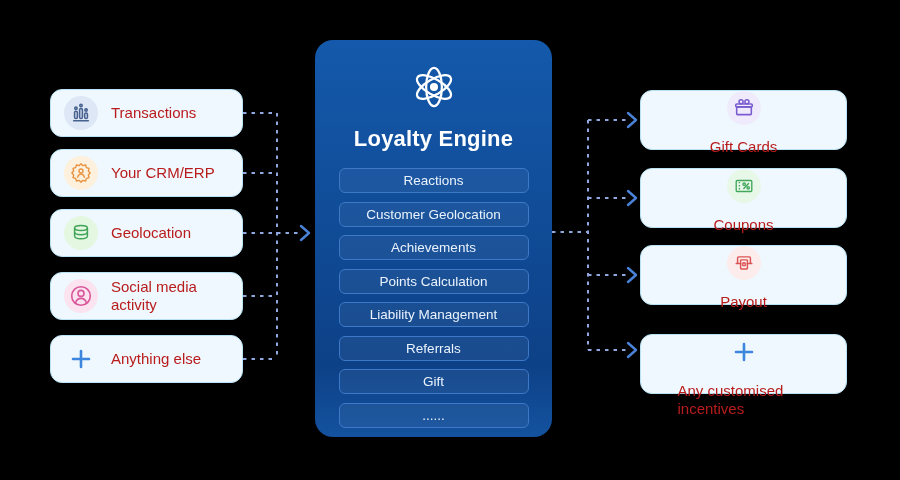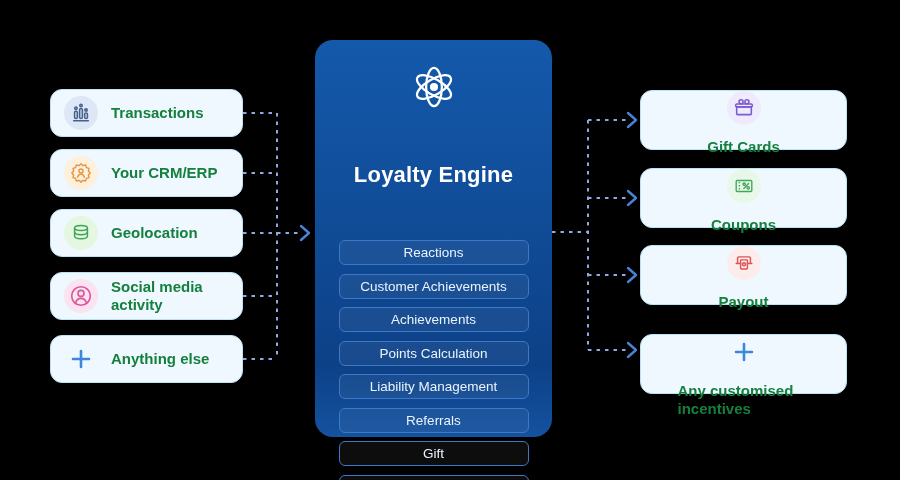--- a/index.html
+++ b/index.html
@@ -11,28 +11,28 @@
   .card{position:absolute;display:flex;align-items:center;gap:13px;
         background:#eef8fe;border:1.5px solid #b9e2f4;border-radius:12px;
         padding:0 13px;box-sizing:border-box;}
   .card.left{left:50px;width:193px;height:48px;}
   .card.right{left:640px;width:207px;height:60px;flex-direction:column;}
   .circ{width:34px;height:34px;border-radius:50%;display:flex;align-items:center;
         justify-content:center;flex:0 0 auto;}
   .c-lav{background:#dde7f6}.c-org{background:#fdf0dc}.c-grn{background:#e4f7e0}
   .c-pnk{background:#fbe3ef}.c-pur{background:#f0ebfc}.c-lgrn{background:#e7f8e9}
   .c-red{background:#fdecec}.c-none{background:transparent}
-  .lbl{font-weight:bold;font-size:15px;color:#15803d;line-height:1.2;}
+  .lbl{font-weight:normal;font-size:15px;color:#b91c1c;line-height:1.2;}
   .lbl.wrap{max-width:132px;}
   
   .engine{position:absolute;left:315px;top:40px;width:237px;height:397px;border-radius:18px;
           background:linear-gradient(180deg,#1459ab 0%,#0e4democ 0%,#0d4187 82%,#14529f 100%);
           background:linear-gradient(180deg,#1459ab 0%,#0d4187 82%,#14529f 100%);
           box-sizing:border-box;display:flex;flex-direction:column;align-items:center;
-          padding-top:20px;gap:36px;}
+          padding-top:20px;}
   .engine-title{color:#ffffff;font-weight:bold;font-size:22px;margin-top:8px;letter-spacing:.2px;}
   .features{margin-top:16px;display:flex;flex-direction:column;gap:8.5px;width:190px;justify-content:center;}
   .feature{height:23px;border:1px solid #3d79c7;border-radius:6px;
            background:rgba(255,255,255,0.05);color:#eaf3fd;font-size:13.5px;
            display:flex;align-items:center;justify-content:center;}
 </style>
 </head>
 <body>
 
 <div class="canvas">
@@ -126,21 +126,21 @@
       <svg width="54" height="54" viewBox="0 0 48 48" fill="none" stroke="#ffffff" stroke-width="2">
         <ellipse cx="24" cy="24" rx="17" ry="7" transform="rotate(90 24 24)"></ellipse>
         <ellipse cx="24" cy="24" rx="17" ry="7" transform="rotate(30 24 24)"></ellipse>
         <ellipse cx="24" cy="24" rx="17" ry="7" transform="rotate(150 24 24)"></ellipse>
         <circle cx="24" cy="24" r="3.6" fill="#ffffff" stroke="none"></circle>
       </svg>
     </span>
     <div class="engine-title">Loyalty Engine</div>
     <div class="features">
       <div class="feature">Reactions</div>
-      <div class="feature">Customer Achievements</div>
+      <div class="feature">Customer Geolocation</div>
       <div class="feature">Achievements</div>
       <div class="feature">Points Calculation</div>
       <div class="feature">Liability Management</div>
       <div class="feature">Referrals</div>
       <div class="feature">Gift</div>
       <div class="feature">......</div>
     </div>
   </div>
 
   <div class="card right" style="top:90px">

